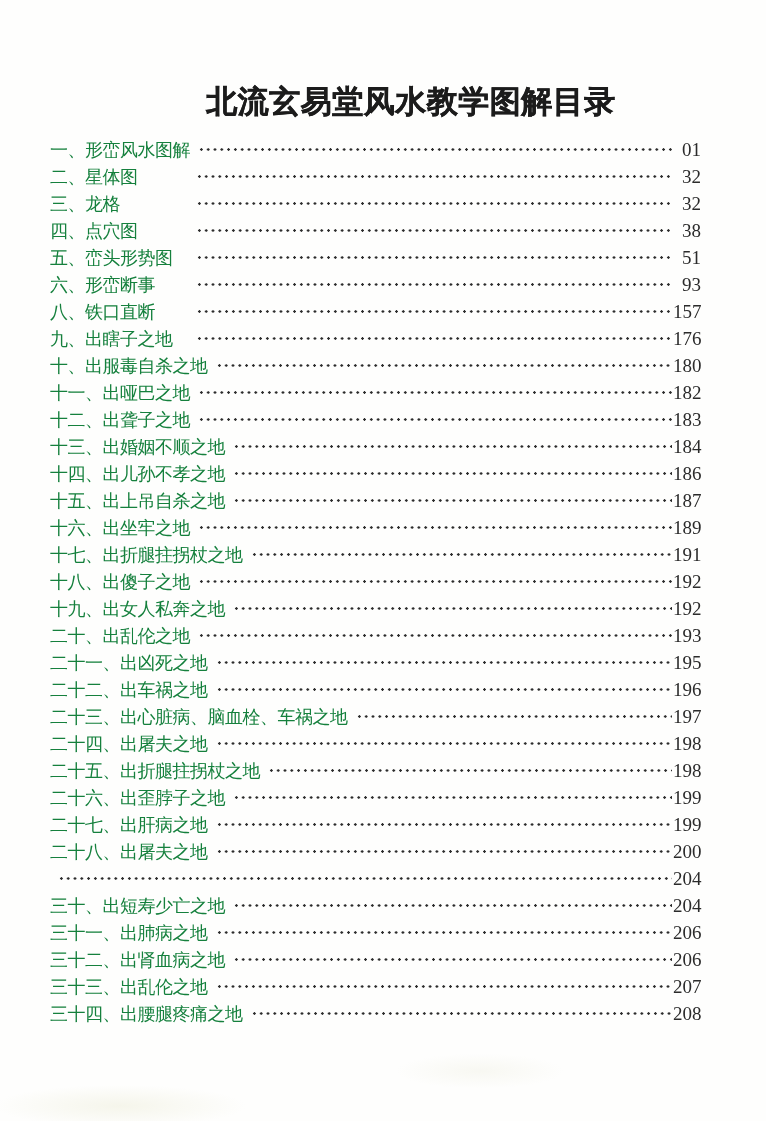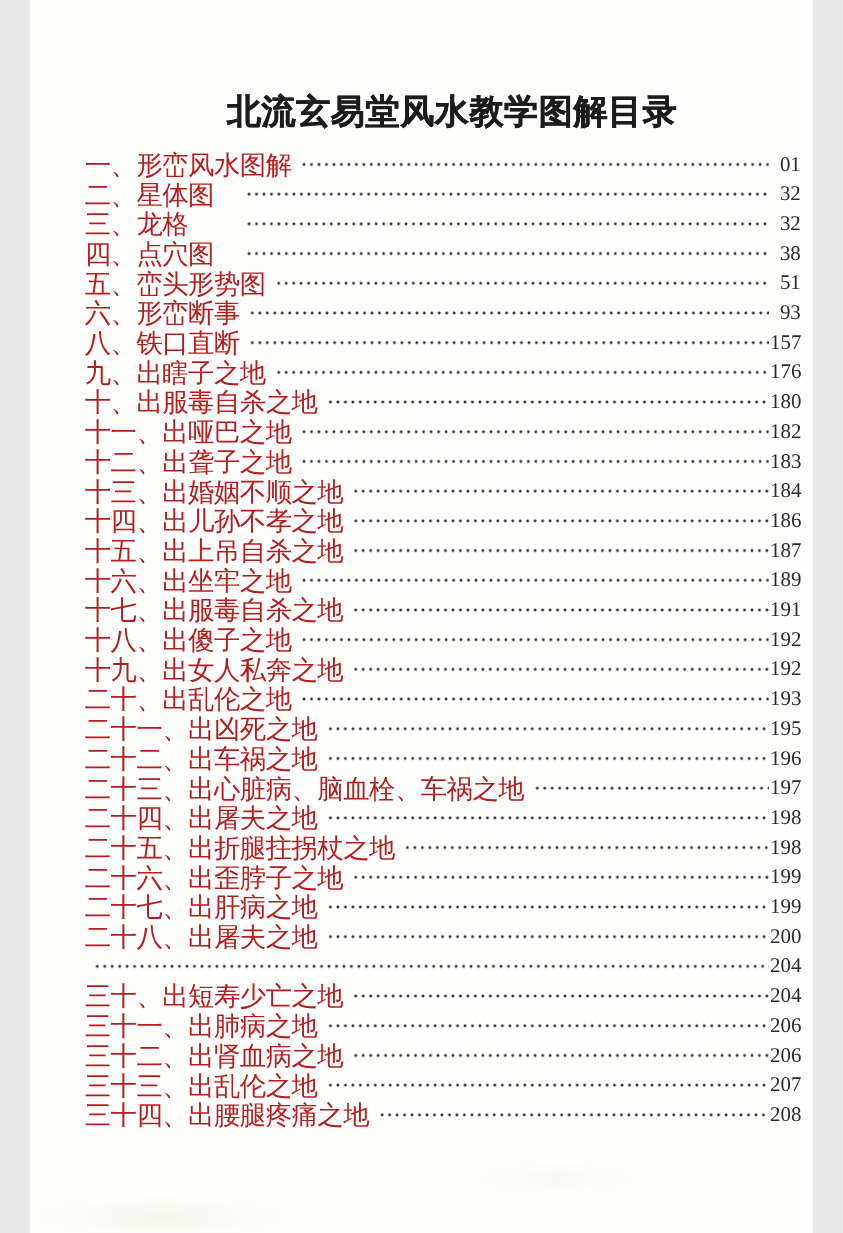--- a/index.html
+++ b/index.html
@@ -2,21 +2,21 @@
 <html><head>
 <meta charset="utf-8">
 <style>
   html, body {
     margin: 0;
     padding: 0;
     background: #e9e9e9;
   }
   .page {
     position: relative;
-    width: 712px;
+    width: 766px;
     height: 1121px;
     margin: 0 auto;
     background: #fefefd;
     overflow: hidden;
     font-family: "Liberation Serif", "DejaVu Serif", serif;
     color: #2b2b2b;
   }
   
   .scan-smudge {
     position: absolute;
@@ -51,23 +51,23 @@
   }
   .toc-row {
     display: flex;
     align-items: center;
     height: 27px;
     white-space: nowrap;
   }
   .toc-label {
     flex: 0 0 auto;
     min-width: 138px;
-    font-size: 24px;
+    font-size: 18px;
     letter-spacing: -0.5px;
-    color: #b91c1c;
+    color: #15803d;
   }
   .toc-dots {
     flex: 1 1 auto;
     align-self: stretch;
     margin-left: 7px;
     margin-right: 1px;
     background-image: radial-gradient(circle, #2c2c2c 1.25px, rgba(0,0,0,0) 1.4px);
     background-size: 6.8px 6.8px;
     background-repeat: repeat-x;
     background-position: 1px 51%;
@@ -155,21 +155,21 @@
         <span class="toc-label">十五、出上吊自杀之地</span>
         <span class="toc-dots"></span>
         <span class="toc-page">187</span>
       </div>
       <div class="toc-row">
         <span class="toc-label">十六、出坐牢之地</span>
         <span class="toc-dots"></span>
         <span class="toc-page">189</span>
       </div>
       <div class="toc-row">
-        <span class="toc-label">十七、出服毒自杀之地</span>
+        <span class="toc-label">十七、出折腿拄拐杖之地</span>
         <span class="toc-dots"></span>
         <span class="toc-page">191</span>
       </div>
       <div class="toc-row">
         <span class="toc-label">十八、出傻子之地</span>
         <span class="toc-dots"></span>
         <span class="toc-page">192</span>
       </div>
       <div class="toc-row">
         <span class="toc-label">十九、出女人私奔之地</span>

